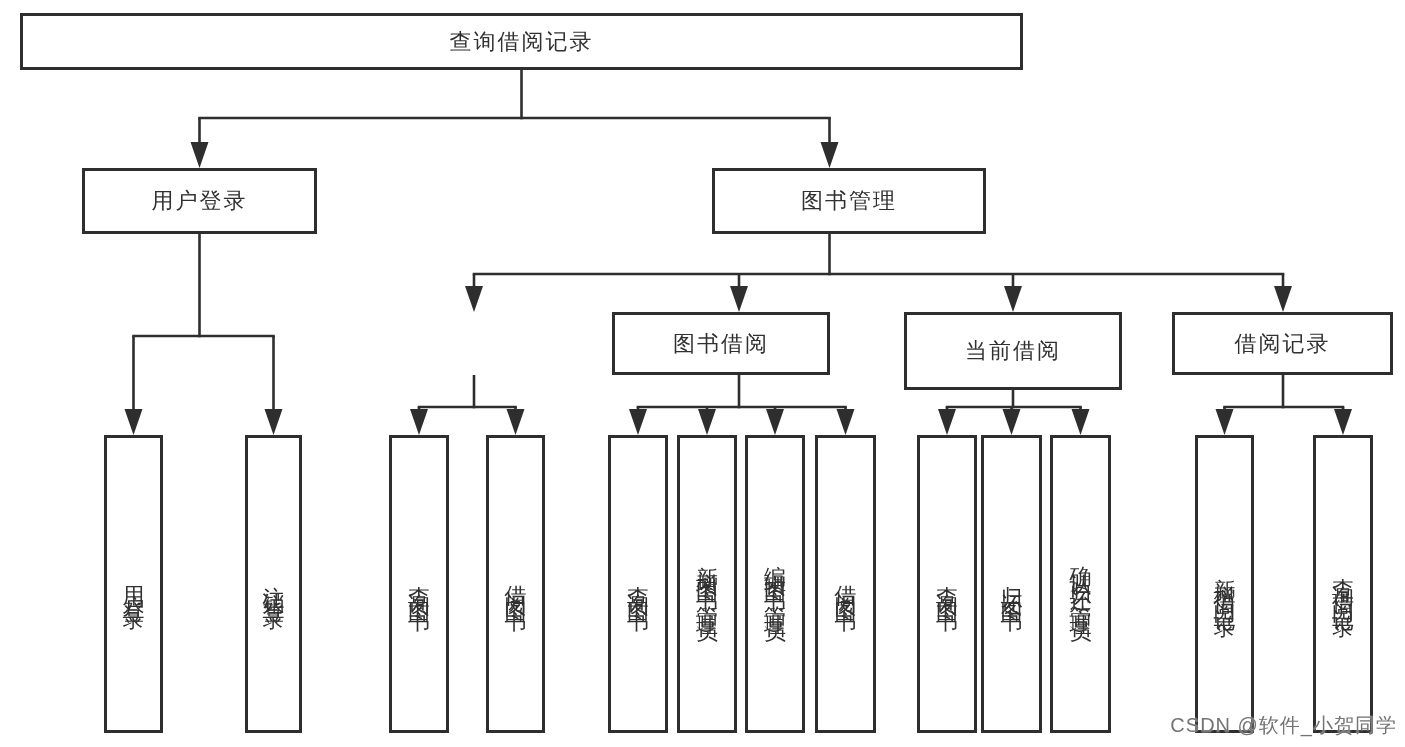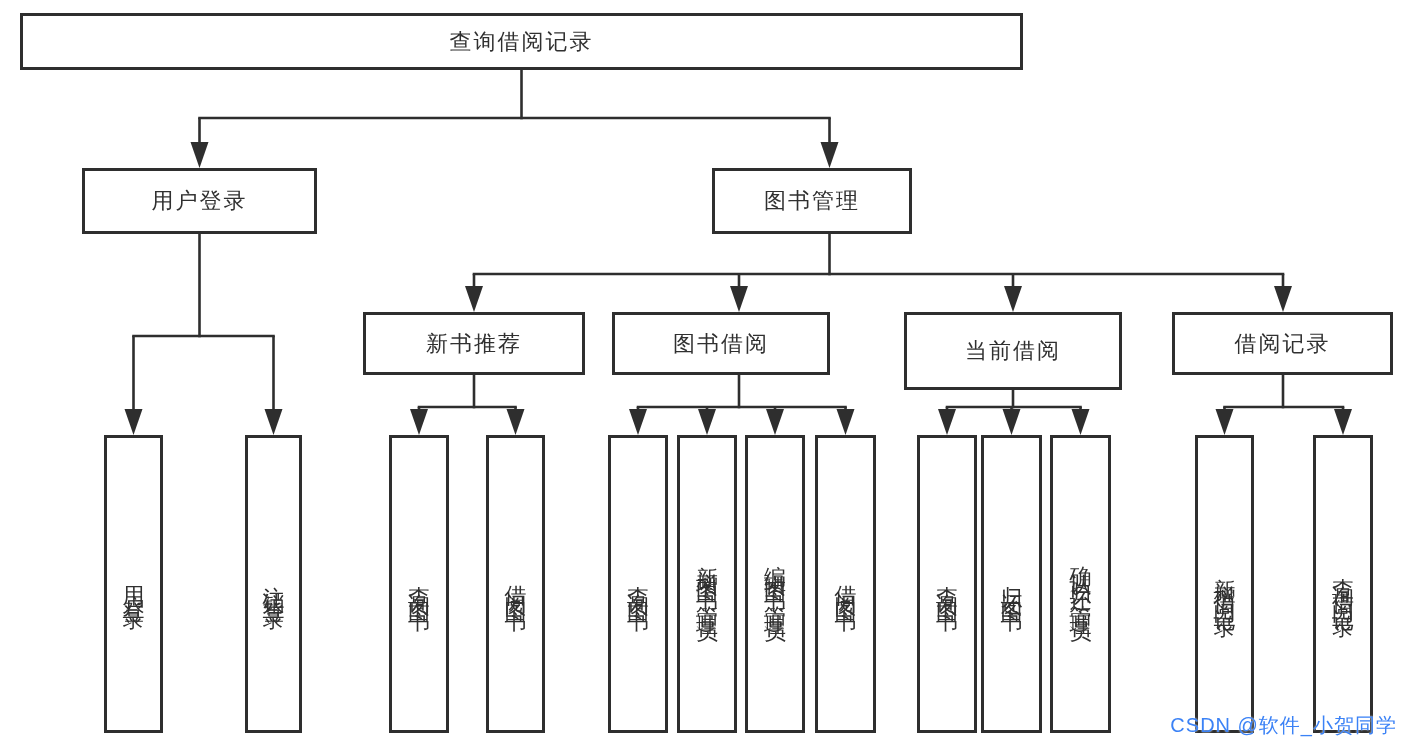--- a/index.html
+++ b/index.html
@@ -31,21 +31,21 @@
     font-size:22px;
     line-height:1;
     color:#303030;
   }
   .watermark{
     position:absolute;
     right:8px;
     top:712px;
     font-size:20px;
     letter-spacing:1px;
-    color:#3b82f6;
+    color:#737373;
     text-shadow:0 0 2px #ffffff;
     white-space:nowrap;
   }
 </style>
 </head>
 <body>
 
 <div class="canvas">
 
   <svg class="connectors" width="1405" height="747" viewBox="0 0 1405 747" stroke="#2e2e2e" stroke-width="2.6" fill="#2e2e2e">
@@ -124,27 +124,24 @@
     </g>
   </svg>
 
   <div class="box" style="left:20px;top:13px;width:1003px;height:57px">
     <span>查询借阅记录</span>
   </div>
 
   <div class="box" style="left:82px;top:168px;width:235px;height:66px">
     <span>用户登录</span>
   </div>
-  <div class="box" style="left:712px;top:168px;width:200px;height:66px">
+  <div class="box" style="left:712px;top:168px;width:274px;height:66px">
     <span>图书管理</span>
   </div>
 
-  <div class="box" style="left:363px;top:312px;width:222px;height:63px">
-    <span>新书推荐</span>
-  </div>
   <div class="box" style="left:612px;top:312px;width:218px;height:63px">
     <span>图书借阅</span>
   </div>
   <div class="box" style="left:904px;top:312px;width:218px;height:78px">
     <span>当前借阅</span>
   </div>
   <div class="box" style="left:1172px;top:312px;width:221px;height:63px">
     <span>借阅记录</span>
   </div>
 

